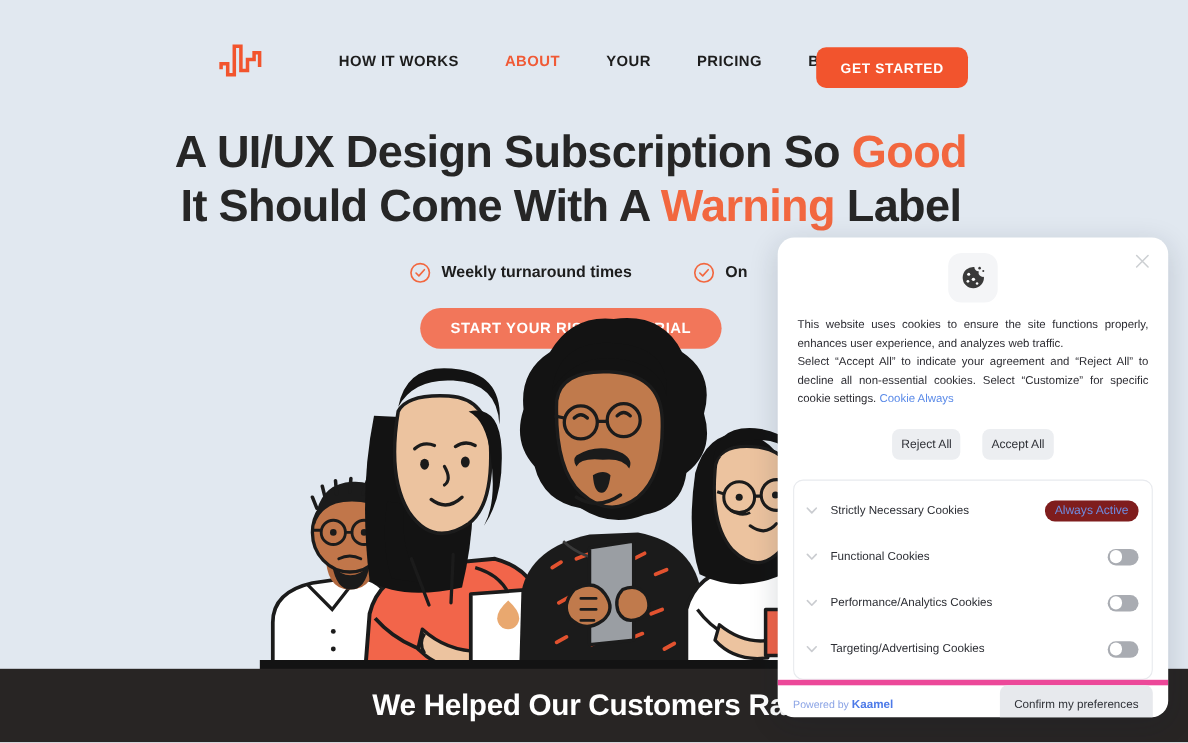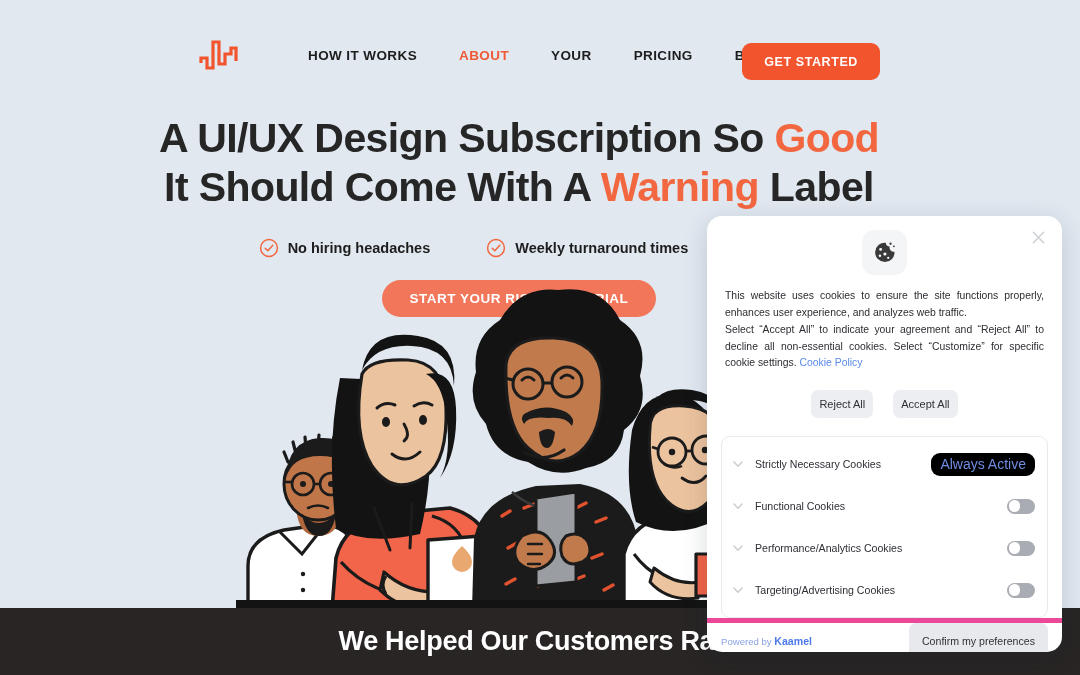--- a/index.html
+++ b/index.html
@@ -204,23 +204,23 @@
     margin-right: 10px;
     opacity: .45;
     cursor: pointer;
   }
   .cat-label {
     font-size: 10.6px;
     color: #2c2e34;
     flex: 1 1 auto;
   }
   .always-active {
-    background: #000000;
+    background: #7f1d1d;
     color: #6e8ce0;
-    font-size: 14px;
+    font-size: 11px;
     border-radius: 9px;
     padding: 3.5px 9px;
     white-space: nowrap;
   }
   .toggle {
     width: 28px; height: 15px;
     background: #a9acb2;
     border-radius: 9px;
     position: relative;
     cursor: pointer;
@@ -279,27 +279,20 @@
     <button class="cta-nav">GET STARTED</button>
   </nav>
 
   <section class="hero">
     <h1>
       <span>A UI/UX Design Subscription So </span><span class="hl">Good</span>
       <span class="line2"><span>It Should Come With A </span><span class="hl">Warning</span><span> Label</span></span>
     </h1>
 
     <div class="features">
-      <div class="feature">
-        <svg class="check" viewBox="0 0 20 20">
-          <circle cx="10" cy="10" r="8.4" fill="none" stroke="#f2673f" stroke-width="1.5"></circle>
-          <path d="M6.2 10.2 L8.8 12.8 L13.8 7.2" fill="none" stroke="#f2673f" stroke-width="1.5" stroke-linecap="round" stroke-linejoin="round"></path>
-        </svg>
-        <span class="feature-label">No hiring headaches</span>
-      </div>
       <div class="feature">
         <svg class="check" viewBox="0 0 20 20">
           <circle cx="10" cy="10" r="8.4" fill="none" stroke="#f2673f" stroke-width="1.5"></circle>
           <path d="M6.2 10.2 L8.8 12.8 L13.8 7.2" fill="none" stroke="#f2673f" stroke-width="1.5" stroke-linecap="round" stroke-linejoin="round"></path>
         </svg>
         <span class="feature-label">Weekly turnaround times</span>
       </div>
       <div class="feature">
         <svg class="check" viewBox="0 0 20 20">
           <circle cx="10" cy="10" r="8.4" fill="none" stroke="#f2673f" stroke-width="1.5"></circle>
@@ -435,21 +428,21 @@
           <circle cx="21" cy="6.1" r="0.9" fill="#3a3a3a"></circle>
         </svg>
       </div>
       <svg class="cm-close" viewBox="0 0 18 18">
         <path d="M3.5 3.5 L14.5 14.5 M14.5 3.5 L3.5 14.5" stroke="#9aa0a6" stroke-width="1.5" stroke-linecap="round"></path>
       </svg>
     </div>
 
     <div class="cm-body">
       <p class="cm-text">This website uses cookies to ensure the site functions properly, enhances user experience, and analyzes web traffic.</p>
-      <p class="cm-text"><span>Select “Accept All” to indicate your agreement and “Reject All” to decline all non-essential cookies. Select “Customize” for specific cookie settings. </span><a class="cm-link" href="#">Cookie Policy</a></p>
+      <p class="cm-text"><span>Select “Accept All” to indicate your agreement and “Reject All” to decline all non-essential cookies. Select “Customize” for specific cookie settings. </span><a class="cm-link" href="#">Cookie Always</a></p>
 
       <div class="cm-actions">
         <button class="cm-btn">Reject All</button>
         <button class="cm-btn">Accept All</button>
       </div>
     </div>
 
     <div class="cm-cats">
 
       <div class="cat-row">

